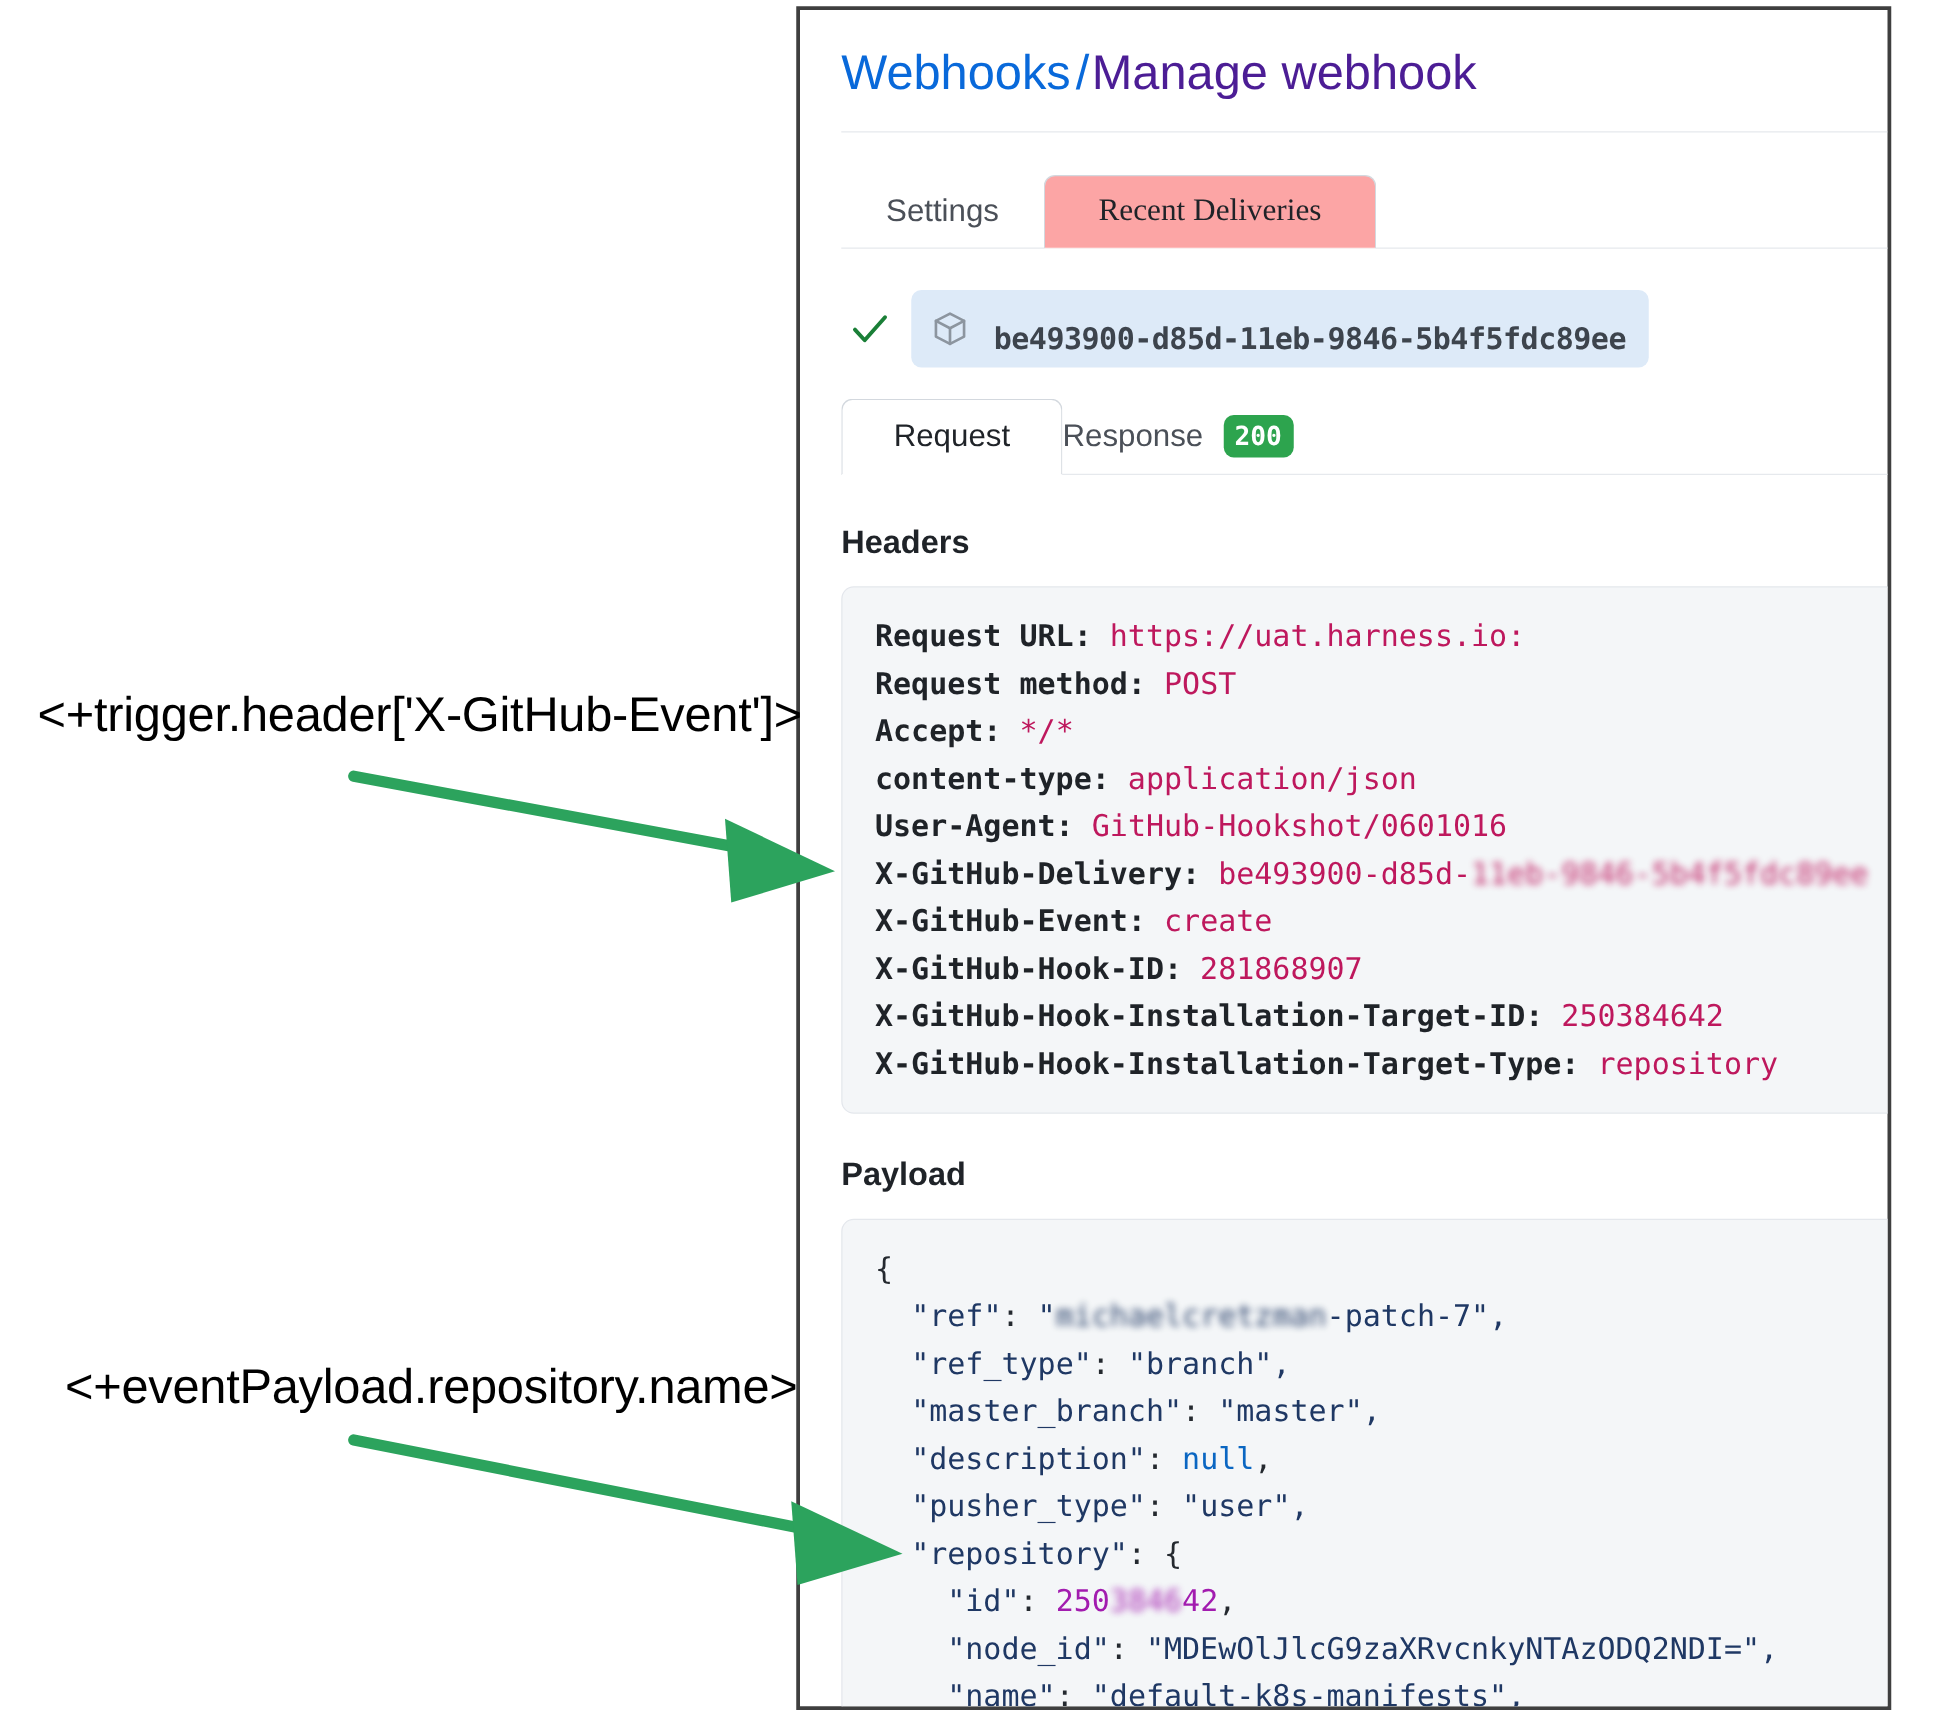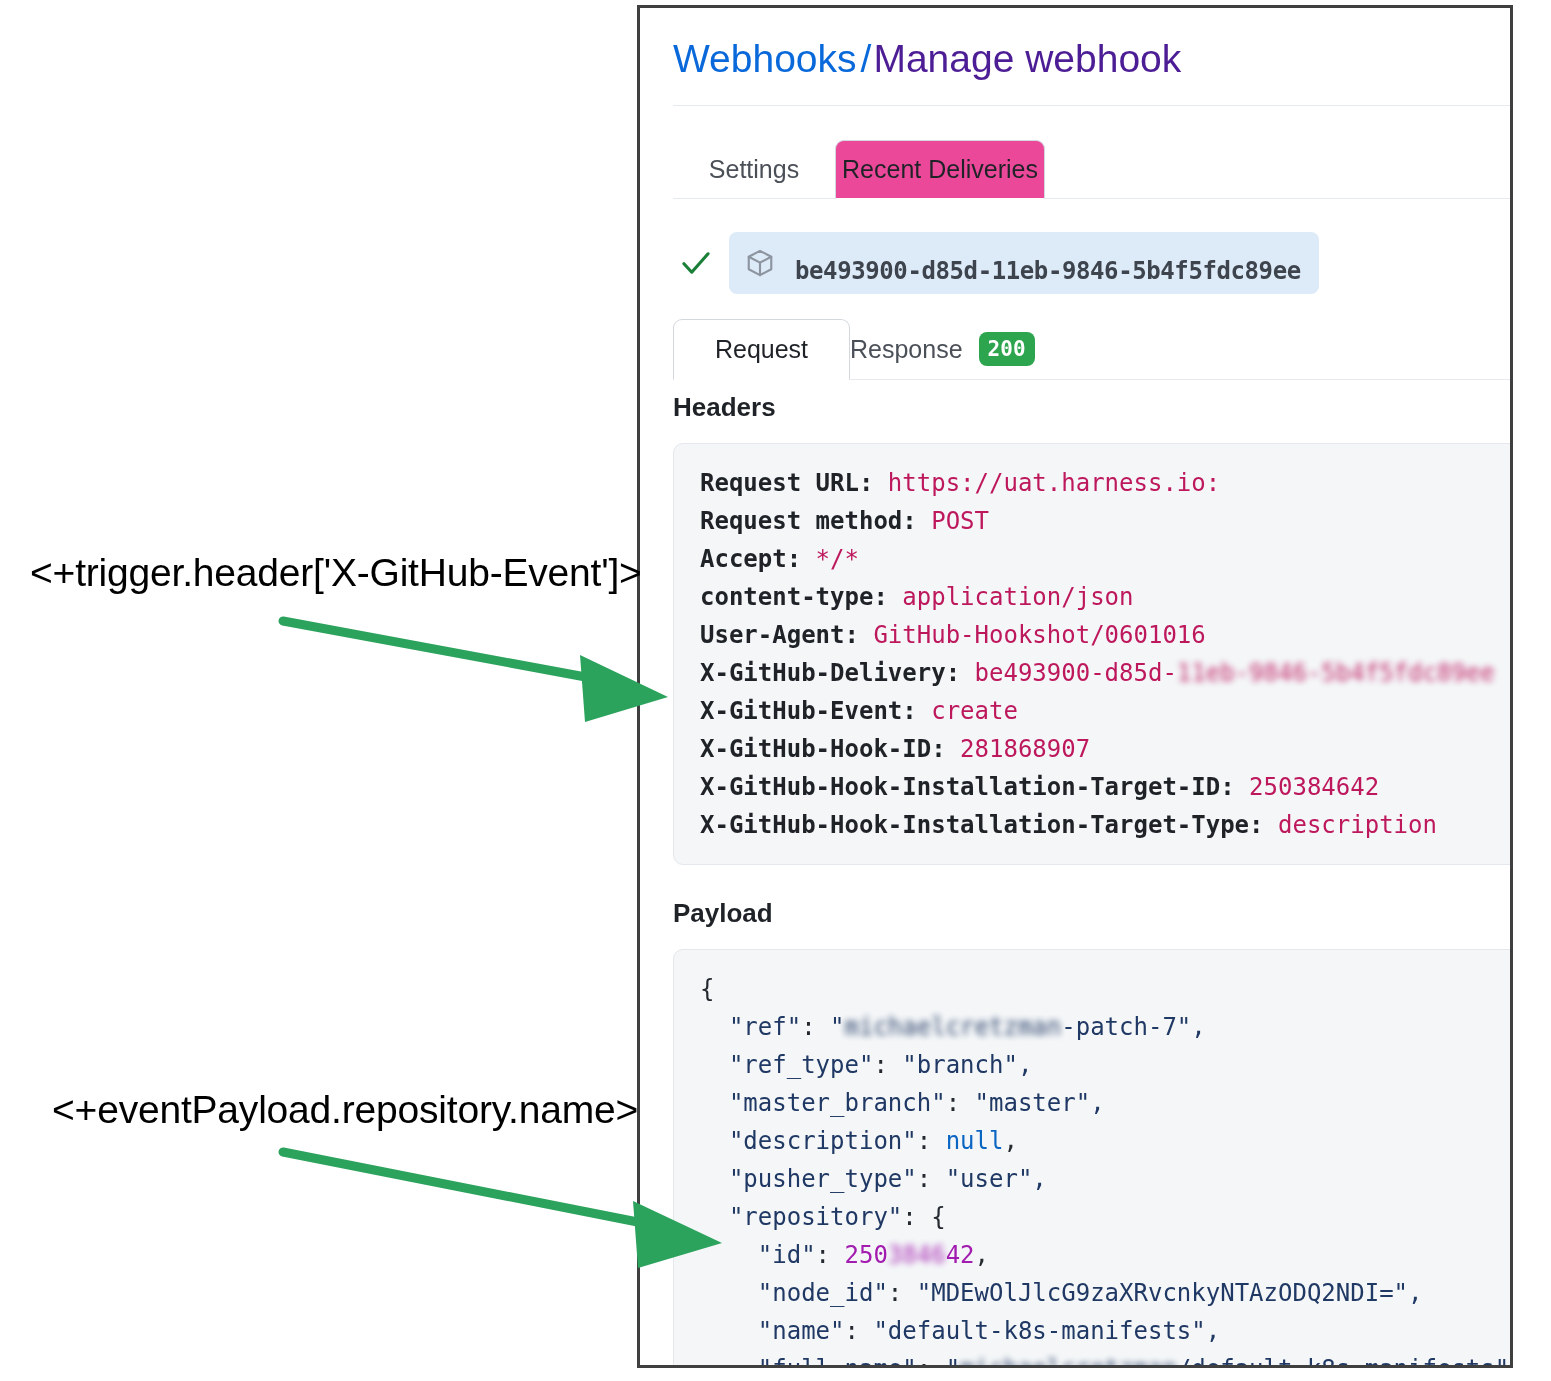--- a/index.html
+++ b/index.html
@@ -89,27 +89,28 @@
     box-sizing: border-box;
     white-space: nowrap;
   }
   #primary-tab-settings {
     left: 0;
     width: 162px;
     color: #4b5058;
   }
   #primary-tab-recent-deliveries {
     left: 162px;
-    width: 210px;
+    width: 266px;
     color: #1f2328;
-    background: #ec4899;
+    background: #fca5a5;
     border: 1px solid #d3d8de;
     border-bottom: 1px solid #ffffff;
     border-radius: 9px 9px 0 0;
     z-index: 2;
+    font-family: Liberation Serif, serif;
   }
   #primary-tabs-underline {
     position: absolute;
     left: 0;
     bottom: 0;
     width: 843px;
     height: 1px;
     background: #e6e9ed;
   }
 
@@ -210,21 +211,21 @@
     background: #e6e9ed;
   }
 
   
   .section-heading {
     margin-left: 33px;
     font-size: 26px;
     font-weight: bold;
     color: #1f2328;
   }
-  #headers-heading { margin-top: 12px; }
+  #headers-heading { margin-top: 38px; }
   #payload-heading { margin-top: 33px; }
 
   
   .code-block {
     margin: 20px 0 0 33px;
     width: 880px;
     background: #f4f6f8;
     border: 1px solid #e4e7ec;
     border-radius: 10px;
     box-sizing: border-box;
@@ -319,21 +320,21 @@
   <div class="code-block" id="headers-block">
       <div class="code-line"><span class="header-key">Request URL:</span> <span class="header-value">https://uat.harness.io:</span></div>
       <div class="code-line"><span class="header-key">Request method:</span> <span class="header-value">POST</span></div>
       <div class="code-line"><span class="header-key">Accept:</span> <span class="header-value">*/*</span></div>
       <div class="code-line"><span class="header-key">content-type:</span> <span class="header-value">application/json</span></div>
       <div class="code-line"><span class="header-key">User-Agent:</span> <span class="header-value">GitHub-Hookshot/0601016</span></div>
       <div class="code-line"><span class="header-key">X-GitHub-Delivery:</span> <span class="header-value">be493900-d85d-</span><span class="header-value redacted">11eb-9846-5b4f5fdc89ee</span></div>
       <div class="code-line"><span class="header-key">X-GitHub-Event:</span> <span class="header-value">create</span></div>
       <div class="code-line"><span class="header-key">X-GitHub-Hook-ID:</span> <span class="header-value">281868907</span></div>
       <div class="code-line"><span class="header-key">X-GitHub-Hook-Installation-Target-ID:</span> <span class="header-value">250384642</span></div>
-      <div class="code-line"><span class="header-key">X-GitHub-Hook-Installation-Target-Type:</span> <span class="header-value">description</span></div>
+      <div class="code-line"><span class="header-key">X-GitHub-Hook-Installation-Target-Type:</span> <span class="header-value">repository</span></div>
     </div>
 
   <div class="section-heading" id="payload-heading">Payload</div>
   <div class="code-block" id="payload-block">
       <div class="code-line"><span class="json-punct">{</span></div>
       <div class="code-line">&nbsp;&nbsp;<span class="json-key">"ref"</span><span class="json-punct">: </span><span class="json-str">"</span><span class="json-str redacted">michaelcretzman</span><span class="json-str">-patch-7",</span></div>
       <div class="code-line">&nbsp;&nbsp;<span class="json-key">"ref_type"</span><span class="json-punct">: </span><span class="json-str">"branch",</span></div>
       <div class="code-line">&nbsp;&nbsp;<span class="json-key">"master_branch"</span><span class="json-punct">: </span><span class="json-str">"master",</span></div>
       <div class="code-line">&nbsp;&nbsp;<span class="json-key">"description"</span><span class="json-punct">: </span><span class="json-lit">null</span><span class="json-punct">,</span></div>
       <div class="code-line">&nbsp;&nbsp;<span class="json-key">"pusher_type"</span><span class="json-punct">: </span><span class="json-str">"user",</span></div>

